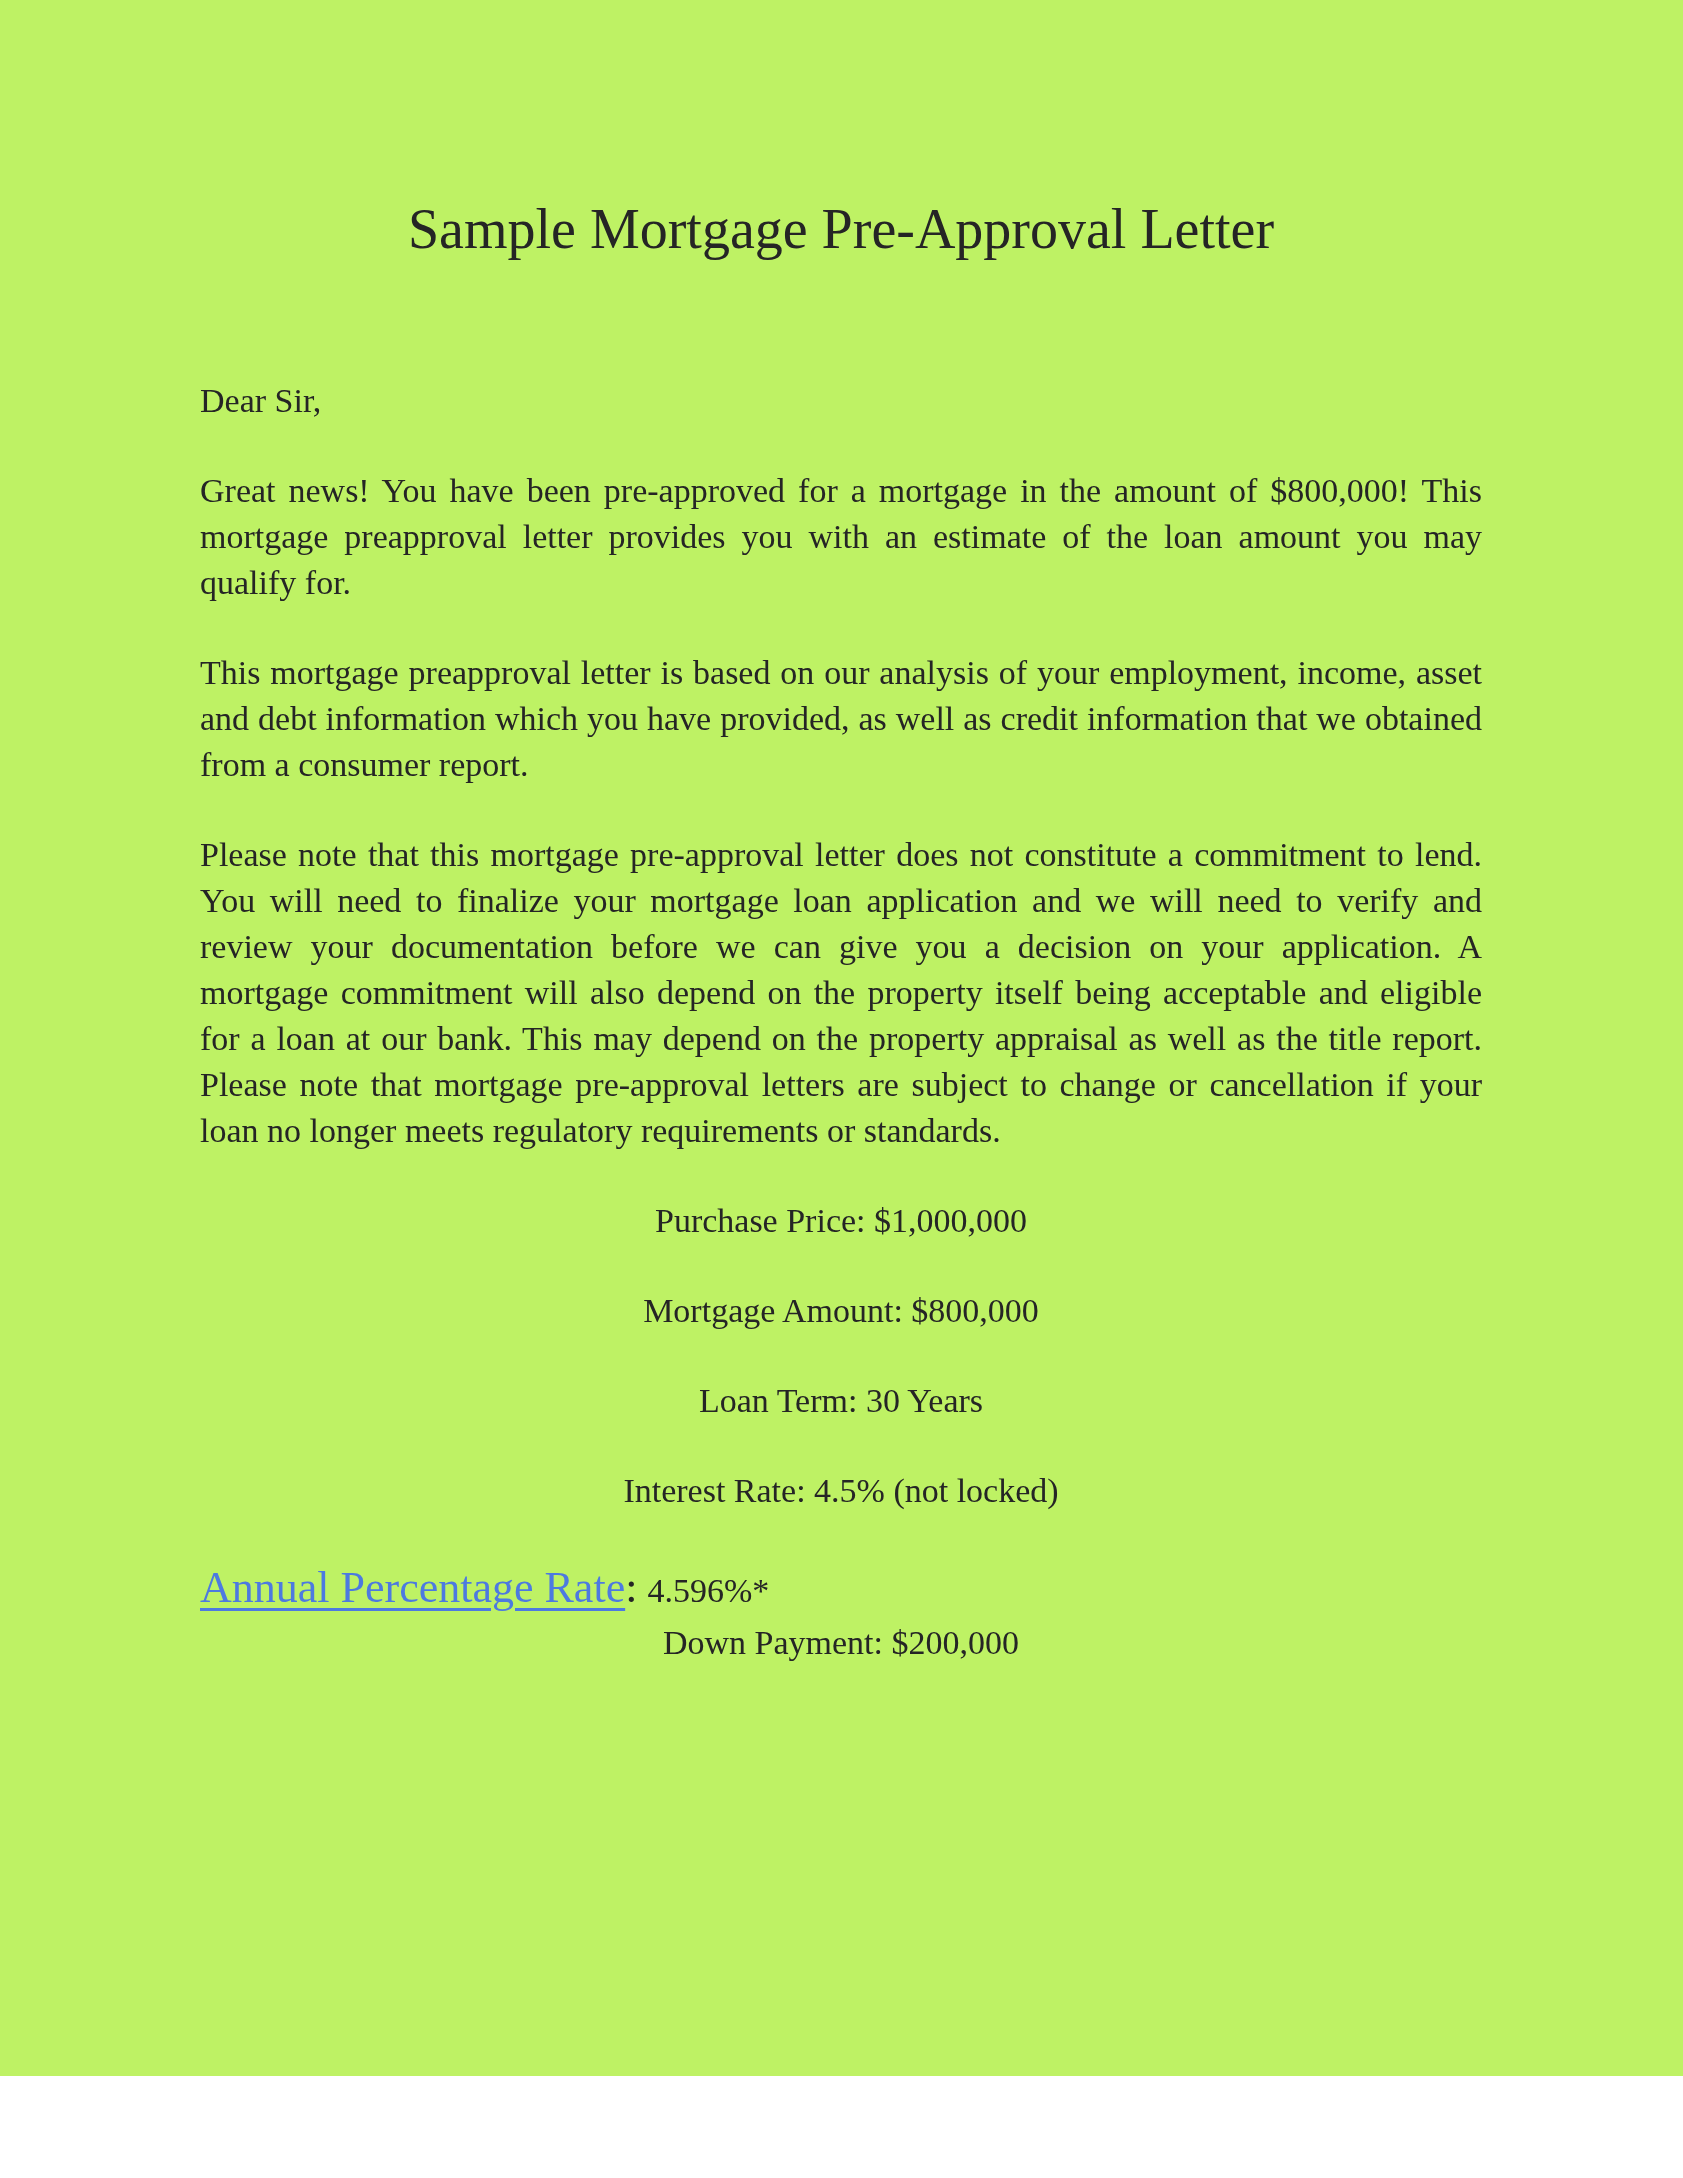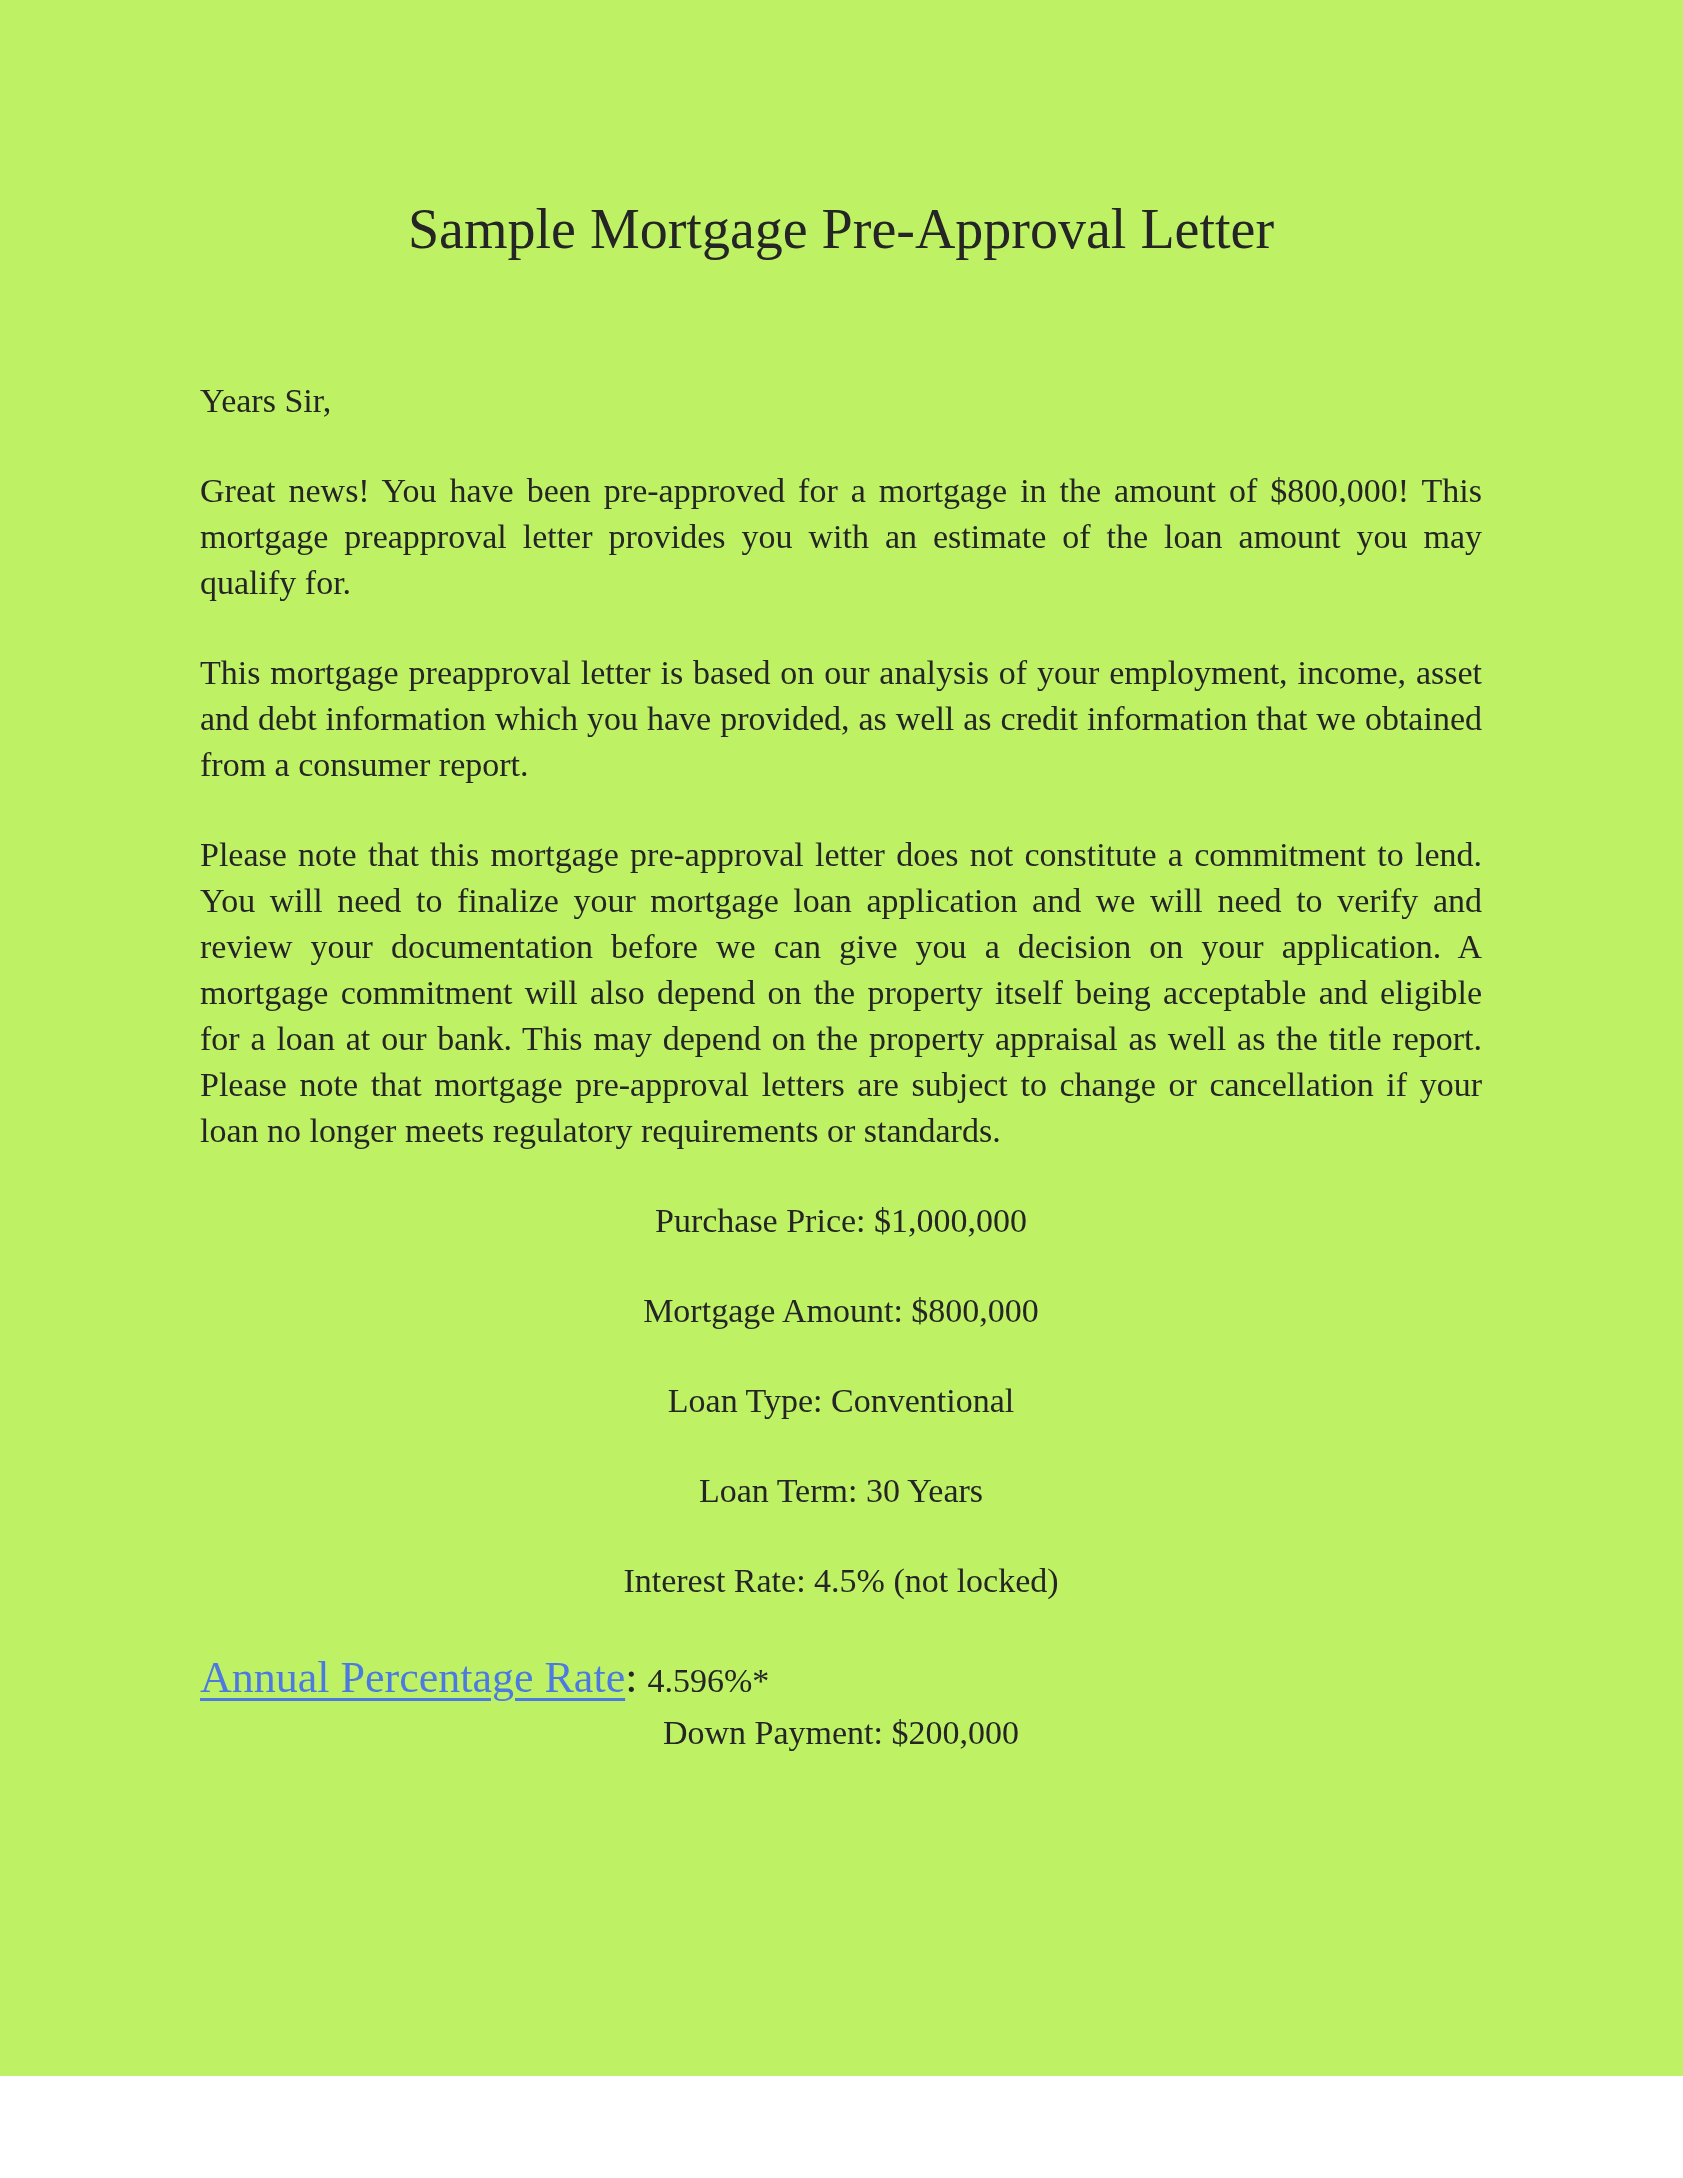--- a/index.html
+++ b/index.html
@@ -70,33 +70,32 @@
     margin-bottom: 0;
   }
 </style>
 </head>
 <body>
 
 <div class="page">
 
   <h1 class="title">Sample Mortgage Pre-Approval Letter</h1>
 
-  <div class="salutation">Years Sir,</div>
+  <div class="salutation">Dear Sir,</div>
 
   <p class="body-para">Great news! You have been pre-approved for a mortgage in the amount of $800,000! This mortgage preapproval letter provides you with an estimate of the loan amount you may qualify for.</p>
 
   <p class="body-para">This mortgage preapproval letter is based on our analysis of your employment, income, asset and debt information which you have provided, as well as credit information that we obtained from a consumer report.</p>
 
   <p class="body-para">Please note that this mortgage pre-approval letter does not constitute a commitment to lend. You will need to finalize your mortgage loan application and we will need to verify and review your documentation before we can give you a decision on your application. A mortgage commitment will also depend on the property itself being acceptable and eligible for a loan at our bank. This may depend on the property appraisal as well as the title report. Please note that mortgage pre-approval letters are subject to change or cancellation if your loan no longer meets regulatory requirements or standards.</p>
 
   <div class="detail-line">Purchase Price: $1,000,000</div>
 
   <div class="detail-line">Mortgage Amount: $800,000</div>
 
-  <div class="detail-line">Loan Type: Conventional</div>
 
   <div class="detail-line">Loan Term: 30 Years</div>
 
   <div class="detail-line">Interest Rate: 4.5% (not locked)</div>
 
   <div class="apr-block">
     <div class="apr-line">
       <a href="#" class="apr-link">Annual Percentage Rate</a><span class="apr-colon">:</span><span class="apr-value">4.596%*</span>
     </div>
     <div class="detail-line last">Down Payment: $200,000</div>

